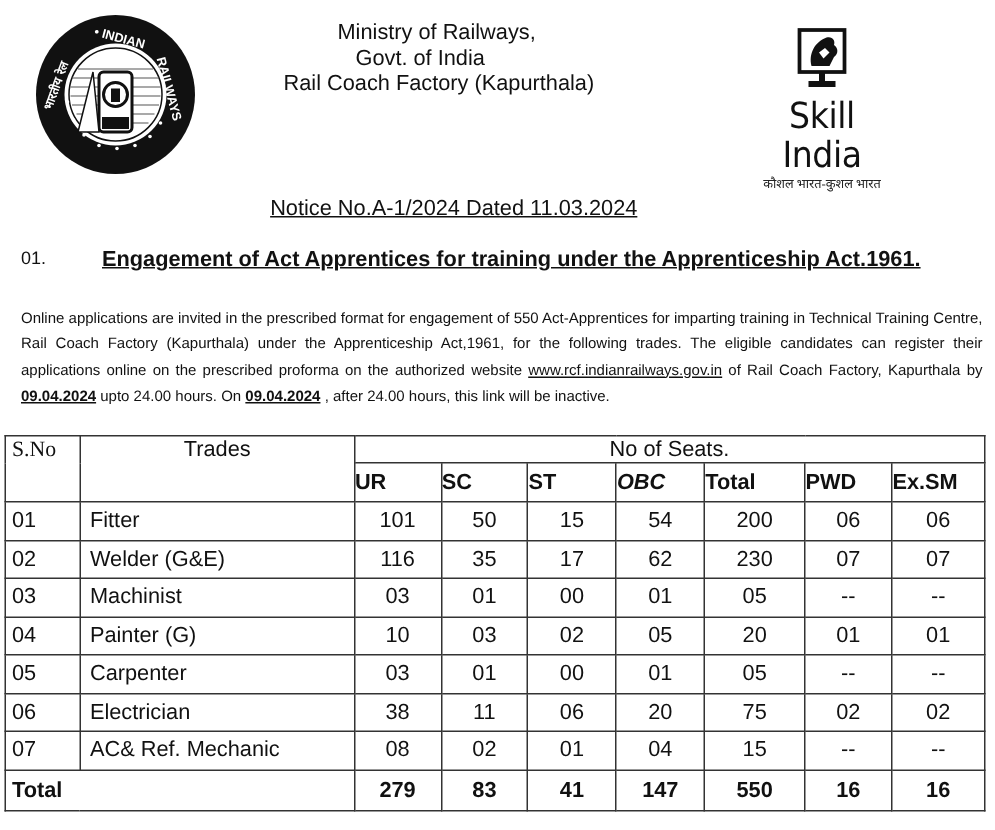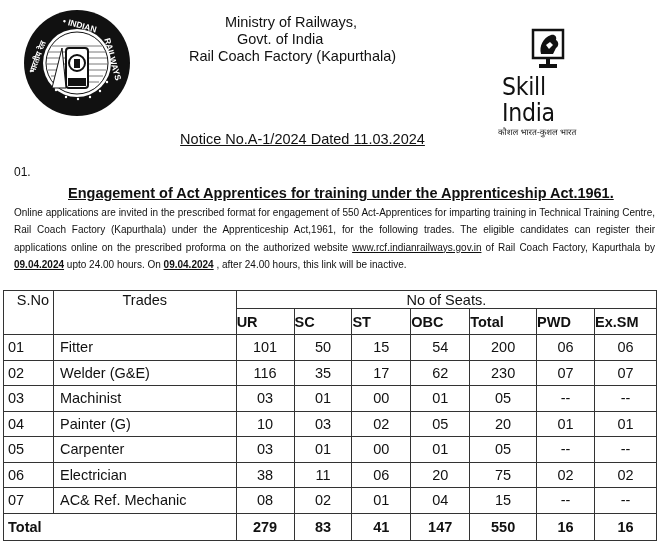--- a/index.html
+++ b/index.html
@@ -1,51 +1,51 @@
 <!DOCTYPE html>
 <html><head>
 <meta charset="utf-8">
 <style>
   * { margin: 0; padding: 0; box-sizing: border-box; }
   html, body { width: 663px; height: 553px; background: #ffffff; overflow: hidden; }
   body { position: relative; font-family: "Liberation Sans", sans-serif; color: #111111; }
 
   .logo-rail { position: absolute; left: 22px; top: 8px; width: 110px; height: 110px; }
-  .logo-skill { position: absolute; left: 498px; top: 28px; width: 100px; height: 92px; }
+  .logo-skill { position: absolute; left: 498px; top: 18px; width: 100px; height: 92px; text-align: center; }
   .skill-mark { display: block; margin: 0 auto; width: 38px; height: 44px; }
   .skill-title { display: block; font-size: 24px; font-weight: normal; letter-spacing: -0.3px; line-height: 26px; margin-top: 2px; color: #111; font-family: "DejaVu Sans", sans-serif; transform: scaleX(0.92); }
   .skill-tag { display: block; font-size: 8.5px; line-height: 11px; color: #222; margin-top: 1px; font-family: Liberation Serif, serif; }
 
   .header-block { position: absolute; left: 160px; top: 10px; width: 250px; font-size: 14.5px; line-height: 17px; }
   .header-block .l1 { position: absolute; left: 65px; top: 4px; white-space: nowrap; }
   .header-block .l2 { position: absolute; left: 77px; top: 21px; white-space: nowrap; }
   .header-block .l3 { position: absolute; left: 29px; top: 38px; white-space: nowrap; }
 
   .notice { position: absolute; left: 0; top: 131px; width: 605px; text-align: center; font-weight: normal; font-size: 14.5px; }
   .notice span { text-decoration: underline; white-space: nowrap; }
 
   .item-no { position: absolute; left: 14px; top: 165px; font-size: 12px; }
-  .item-head { position: absolute; left: 68px; top: 165px; font-size: 14.5px; font-weight: bold; text-decoration: underline; white-space: nowrap; margin-top: 20px; }
+  .item-head { position: absolute; left: 68px; top: 165px; font-size: 14.5px; font-weight: bold; text-decoration: underline; white-space: nowrap; }
 
   .para { position: absolute; left: 14px; top: 204px; width: 641px; font-size: 10px; line-height: 17.3px; text-align: justify; }
   .para .u { text-decoration: underline; }
   .para .bu { text-decoration: underline; font-weight: bold; }
 
   table.seats { position: absolute; left: 3px; top: 290px; width: 654px; border-collapse: collapse; font-size: 14.5px; }
   table.seats td, table.seats th { border: 1px solid #333; font-weight: normal; }
-  table.seats .h-sno { width: 50px; text-align: right; vertical-align: top; padding: 1px 4px; height: 44px; }
+  table.seats .h-sno { width: 50px; text-align: left; vertical-align: top; padding: 1px 4px; height: 44px; font-family: Liberation Serif, serif; }
   table.seats .h-trade { width: 183px; text-align: center; vertical-align: top; padding: 1px 6px; }
   table.seats .h-seats { text-align: center; height: 18px; padding: 0; }
   table.seats .h-sub { text-align: left; font-weight: bold; height: 26px; }
   table.seats td { height: 25.5px; }
   table.seats td.sno { padding-left: 4px; text-align: left; }
   table.seats td.trade { padding-left: 6px; text-align: left; }
   table.seats td.num { text-align: center; }
   table.seats tr.total td { font-weight: bold; height: 27px; }
-  .c-ur { width: 58px; } .c-sc { width: 58px; } .c-st { width: 59px; } .c-obc { width: 59px; }
+  .c-ur { width: 58px; } .c-sc { width: 58px; } .c-st { width: 59px; } .c-obc { width: 59px; font-style: italic; }
   .c-tot { width: 67px; } .c-pwd { width: 58px; } .c-ex { width: 62px; }
 </style>
 </head>
 <body>
 
 <div class="logo-rail">
   <svg width="110" height="110" viewBox="0 0 110 110">
     <defs>
       <path id="arcTop" d="M 20 55 A 35 35 0 0 1 90 55"></path>
     </defs>

